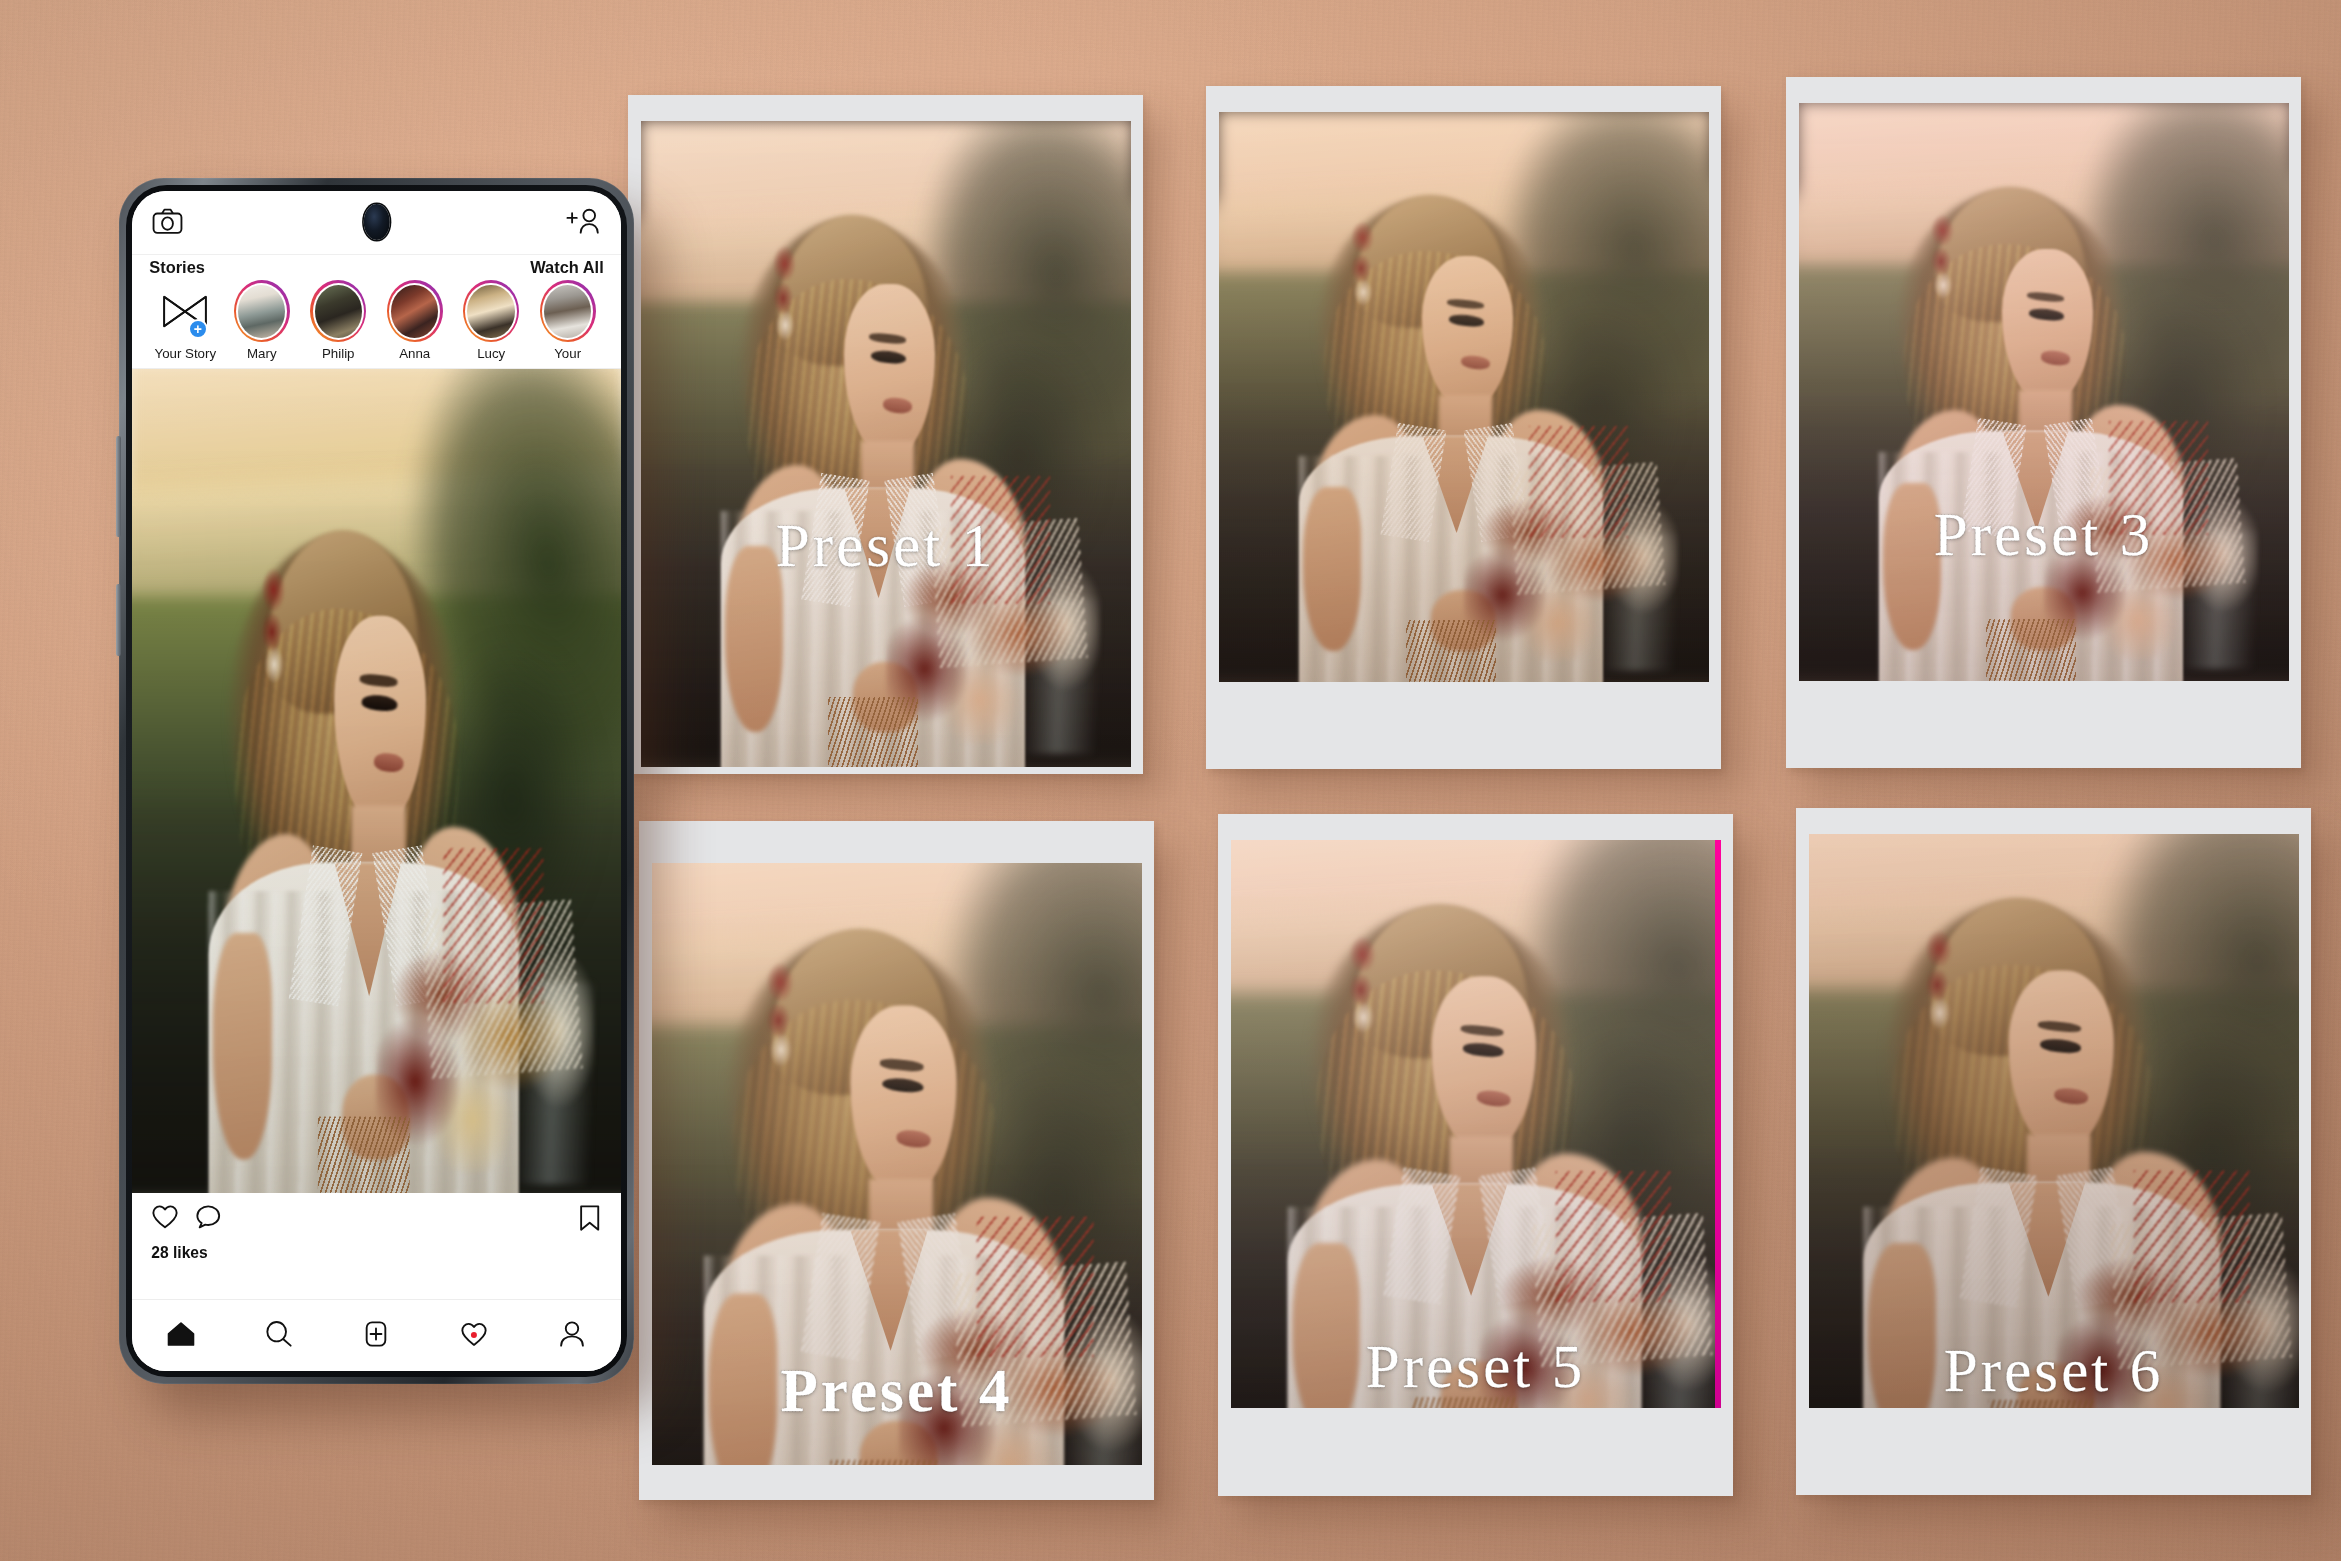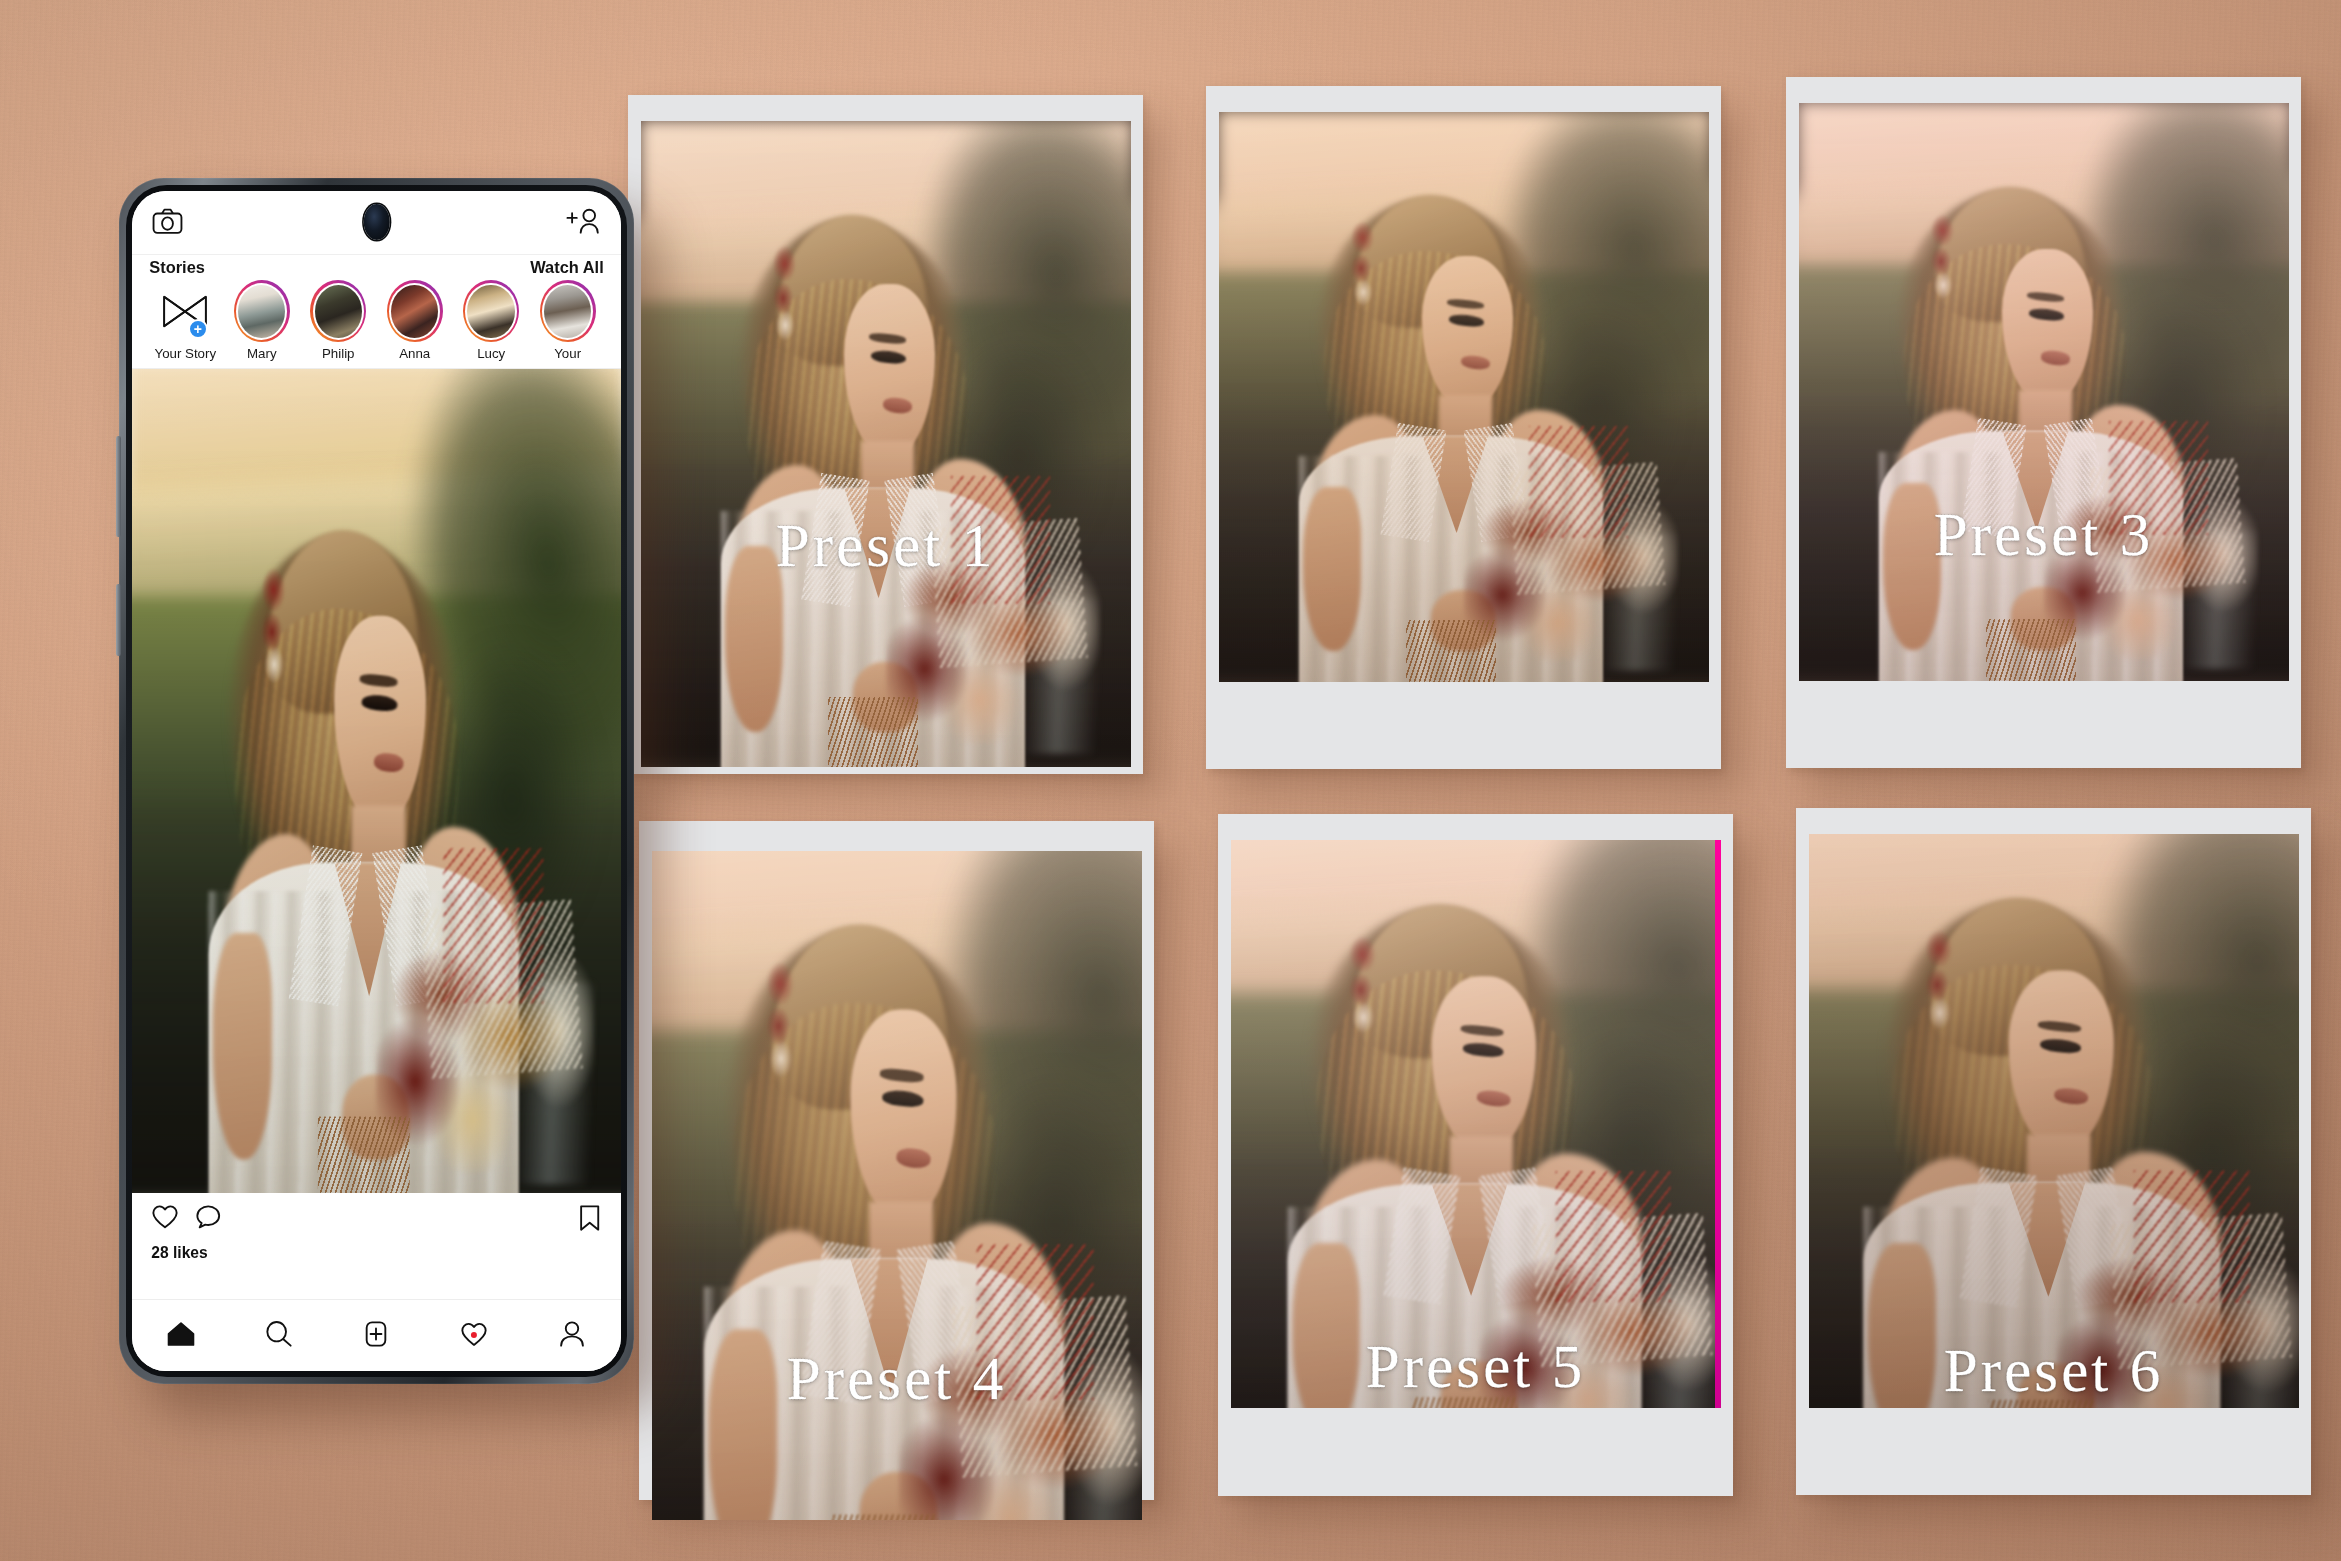--- a/index.html
+++ b/index.html
@@ -423,21 +423,21 @@
     </div>
     <div class="grade" style="background:linear-gradient(180deg, rgba(255,196,186,0.34), rgba(128,80,78,0.26)); mix-blend-mode:multiply;"></div>
     <div class="grade" style="background:linear-gradient(175deg, rgba(255,222,216,0.26), rgba(90,56,56,0.08)); mix-blend-mode:screen;"></div>
     <div class="caption" style="top:397px; font-size:61px;">
       <span class="hatch">Preset 3</span>
     </div>
   </div>
 </div>
 
 <div class="frame" style="left:639px; top:821px; width:515px; height:679px;">
-  <div class="photo" style="left:12.5px; top:30px; width:490px; height:669px;">
+  <div class="photo" style="left:12.5px; top:42px; width:490px; height:602px;font-weight:bold;">
     <div class="scene" style="transform:scale(1.18); transform-origin:48% 34%;">
       <div class="sky"></div>
         <div class="hillfar"></div>
         <div class="field"></div>
       <div class="fielddark"></div>
         <div class="pine"></div>
         <div class="pine2"></div>
       <div class="railing"></div>
       <div class="figure">
         <div class="hair-back"></div>

